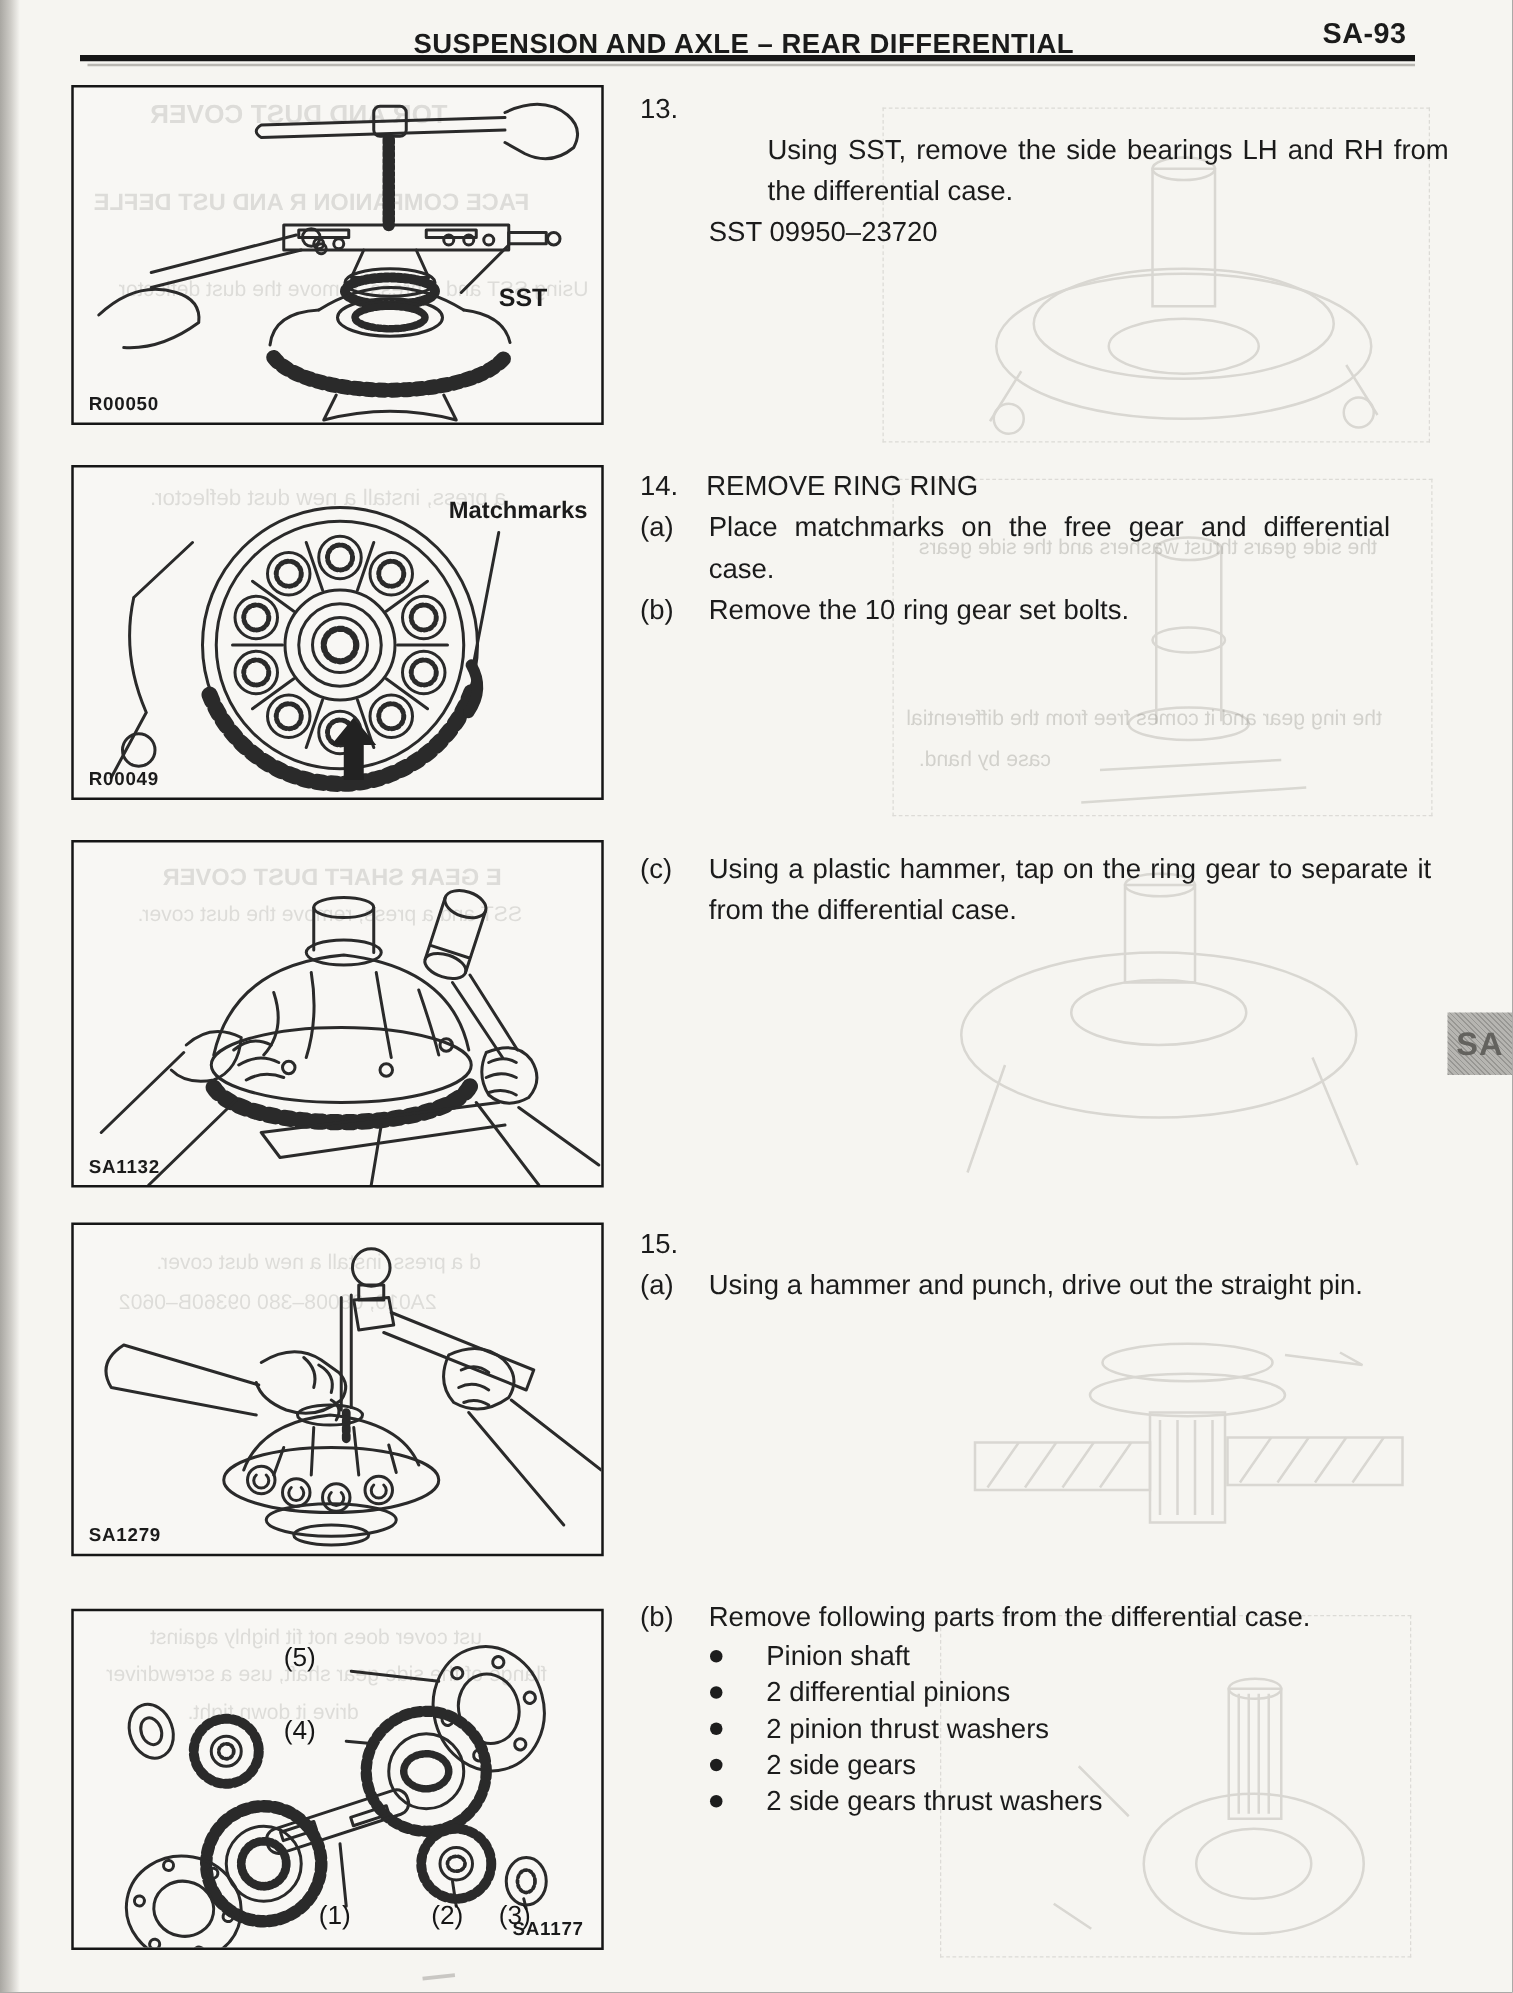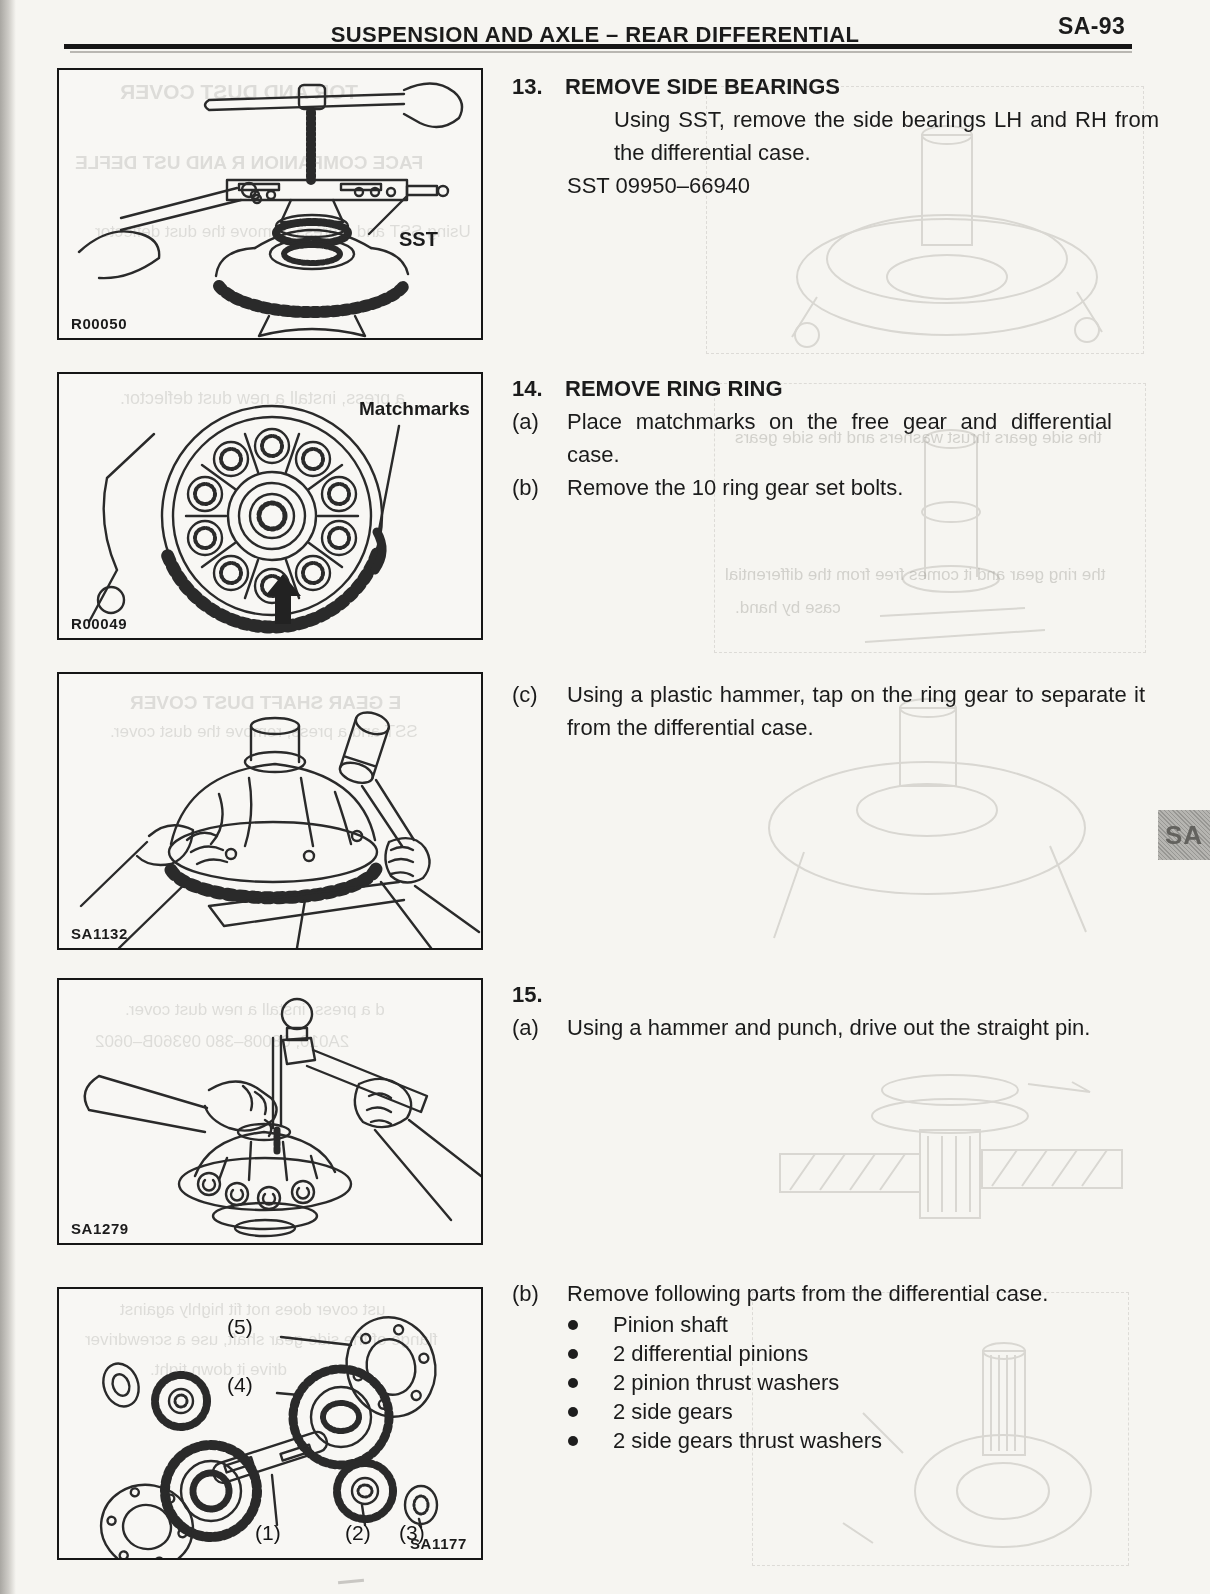--- a/index.html
+++ b/index.html
@@ -15,21 +15,21 @@
   .rule2{position:absolute;top:51px;left:70px;width:1062px;height:2px;background:#b9b7b2;}
   
   .figbox{position:absolute;left:57px;width:426px;border:2.5px solid #161616;box-sizing:border-box;background:rgba(255,255,255,.25);}
   .figbox svg{position:absolute;left:0;top:0;width:100%;height:100%;}
   .figcode{position:absolute;left:12px;bottom:6px;font-size:15px;font-weight:bold;letter-spacing:.6px;}
   .figcode.right{left:auto;right:14px;}
   .figlabel{position:absolute;font-weight:bold;font-size:20px;}
   .callout{position:absolute;font-size:21px;color:#161616;}
   
   .sec{position:absolute;left:512px;font-size:22px;line-height:33px;}
-  .h{display:flex;font-weight:bold;}
+  .h{display:flex;font-weight:normal;}
   .h .num{width:53px;flex:none;}
   .p{display:flex;}
   .p .lab{width:55px;flex:none;}
   .p .tx{text-align:justify;hyphens:manual;}
   .brow{display:flex;align-items:center;height:29px;line-height:29px;}
   .dot{width:10px;height:10px;border-radius:50%;background:#1d1d1d;margin:0 35px 0 56px;flex:none;align-self:center;}
   
   .ghostbox{position:absolute;border:1px dashed rgba(145,143,136,.45);opacity:.55;}
   .ghostbox svg{position:absolute;left:0;top:0;width:100%;height:100%;}
   .mirror{position:absolute;transform:scaleX(-1);color:#8e8d86;opacity:.34;white-space:nowrap;filter:blur(.3px);}
@@ -341,29 +341,28 @@
     <div class="callout" style="left:168px;top:84px;">(4)</div>
     <div class="callout" style="left:196px;top:232px;">(1)</div>
     <div class="callout" style="left:286px;top:232px;">(2)</div>
     <div class="callout" style="left:340px;top:232px;">(3)</div>
     <div class="figcode right">SA1177</div>
   </div>
 
   <div class="sec" style="top:70px;">
     <div class="h">
       <span class="num">13.</span>
-      <span>REMOVE SIDE BEARINGS</span>
     </div>
     <div class="p">
       <span class="lab"></span>
       <span class="tx" style="width:545px;margin-left:47px;">Using SST, remove the side bearings LH and RH from the differential case.</span>
     </div>
     <div class="p">
       <span class="lab"></span>
-      <span>SST 09950–66940</span>
+      <span>SST 09950–23720</span>
     </div>
   </div>
 
   <div class="sec" style="top:372px;">
     <div class="h">
       <span class="num">14.</span>
       <span>REMOVE RING RING</span>
     </div>
     <div class="p">
       <span class="lab">(a)</span>

